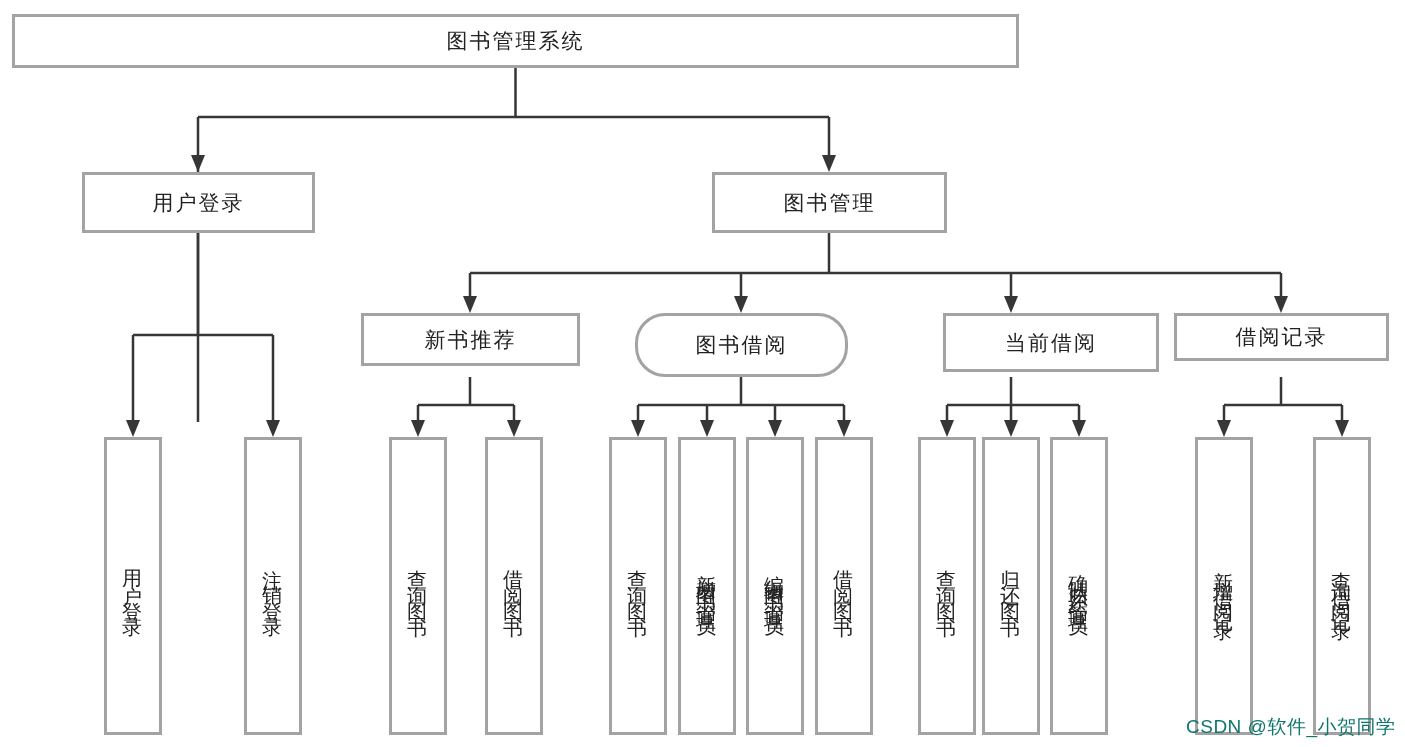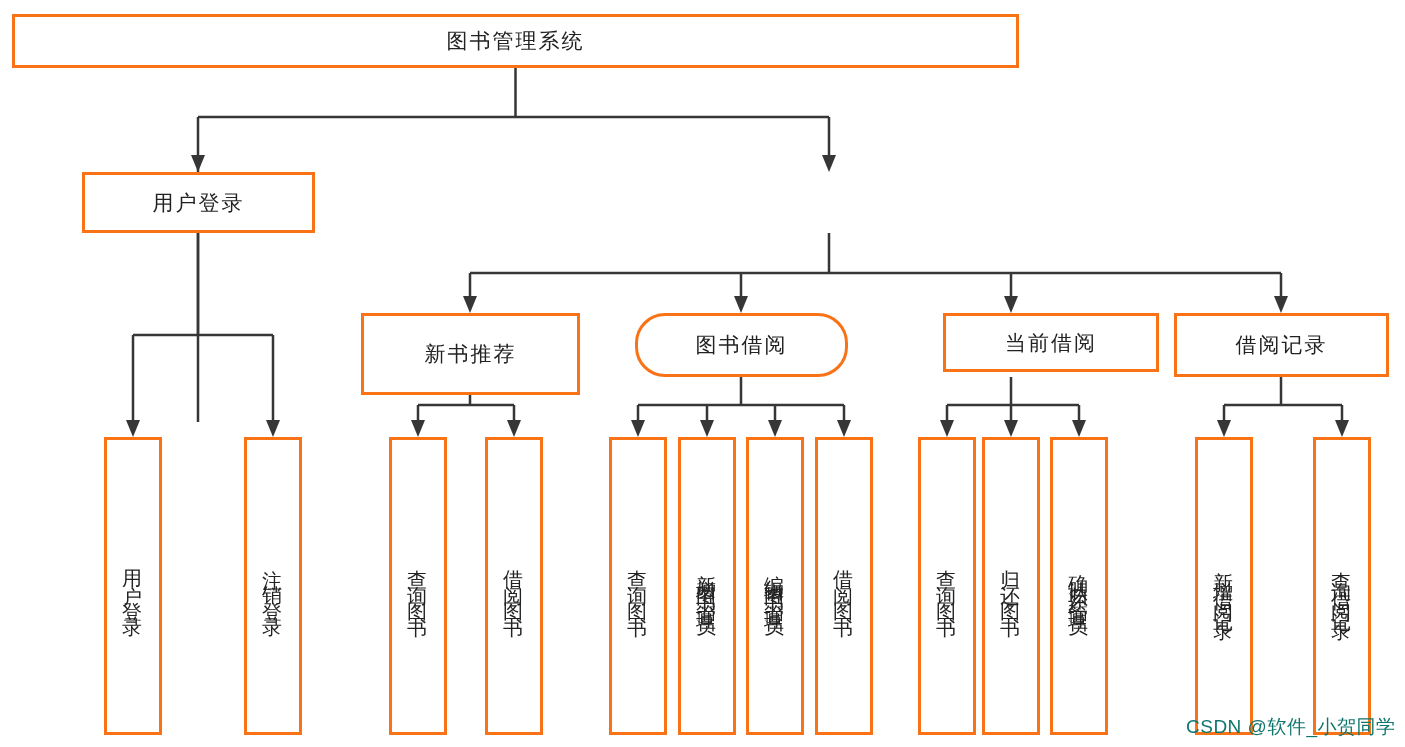--- a/index.html
+++ b/index.html
@@ -13,21 +13,21 @@
   }
   #wires {
     position: absolute;
     left: 0; top: 0;
     width: 1405px; height: 747px;
     pointer-events: none;
   }
   .box {
     position: absolute;
     box-sizing: border-box;
-    border: 3px solid #f97316;
+    border: 3px solid #a3a3a3;
     background: #ffffff;
     color: #222222;
     display: flex;
     align-items: center;
     justify-content: center;
     text-align: center;
   }
   .hbox { font-size: 21px; letter-spacing: 2px; }
   .leaf {
     writing-mode: vertical-rl;
@@ -35,24 +35,24 @@
     white-space: nowrap;
   }
   .ls-4 { letter-spacing: 16px; }
   .ls-6 { letter-spacing: 10px; }
   .ls-9 { letter-spacing: 6px; }
 
   
   #n-root   { left: 12px;   top: 14px;  width: 1007px; height: 54px; }
   #n-login  { left: 82px;   top: 172px; width: 233px;  height: 61px; }
   #n-mgmt   { left: 712px;  top: 172px; width: 235px;  height: 61px; }
-  #n-newb   { left: 361px;  top: 313px; width: 219px;  height: 82px; }
+  #n-newb   { left: 361px;  top: 313px; width: 219px;  height: 53px; }
   #n-borrow { left: 635px;  top: 313px; width: 213px;  height: 64px; border-radius: 30px; }
   #n-cur    { left: 903px;  top: 313px; width: 216px;  height: 59px; margin-left: 40px; }
-  #n-rec    { left: 1174px; top: 313px; width: 215px;  height: 64px; text-align: center; }
+  #n-rec    { left: 1174px; top: 313px; width: 215px;  height: 48px; text-align: center; }
 
   .leaf { top: 437px; height: 298px; width: 58px; }
   #l-userlogin { left: 104px;  }
   #l-logout    { left: 244px;  }
   #l-query1    { left: 389px;  }
   #l-borrow1   { left: 485px;  }
   #l-query2    { left: 609px;  }
   #l-addbook   { left: 678px;  }
   #l-editbook  { left: 746px;  }
   #l-borrow2   { left: 815px;  }
@@ -107,20 +107,21 @@
       <polygon points="1004,420 1018,420 1011,437"></polygon>
       <polygon points="1072,420 1086,420 1079,437"></polygon>
       <polygon points="1217,420 1231,420 1224,437"></polygon>
       <polygon points="1335,420 1349,420 1342,437"></polygon>
     </g>
   </svg>
 
   <div id="n-root" class="box hbox">图书管理系统</div>
 
   <div id="n-login" class="box hbox">用户登录</div>
+  <div id="n-mgmt" class="box hbox">图书管理</div>
 
   <div id="n-newb" class="box hbox">新书推荐</div>
   <div id="n-borrow" class="box hbox">图书借阅</div>
   <div id="n-cur" class="box hbox">当前借阅</div>
   <div id="n-rec" class="box hbox">借阅记录</div>
 
   <div id="l-userlogin" class="box leaf ls-4">用户登录</div>
   <div id="l-logout" class="box leaf ls-4">注销登录</div>
 
   <div id="l-query1" class="box leaf ls-4">查询图书</div>

